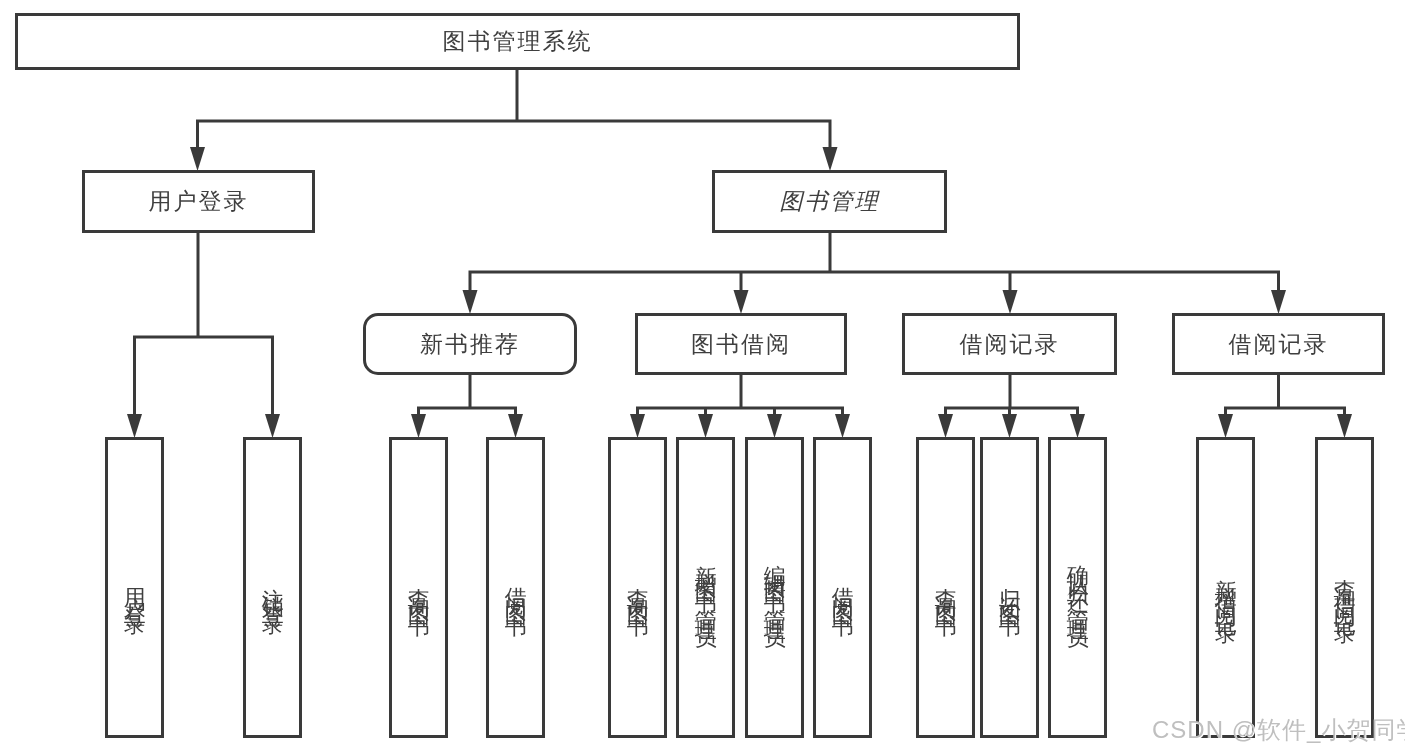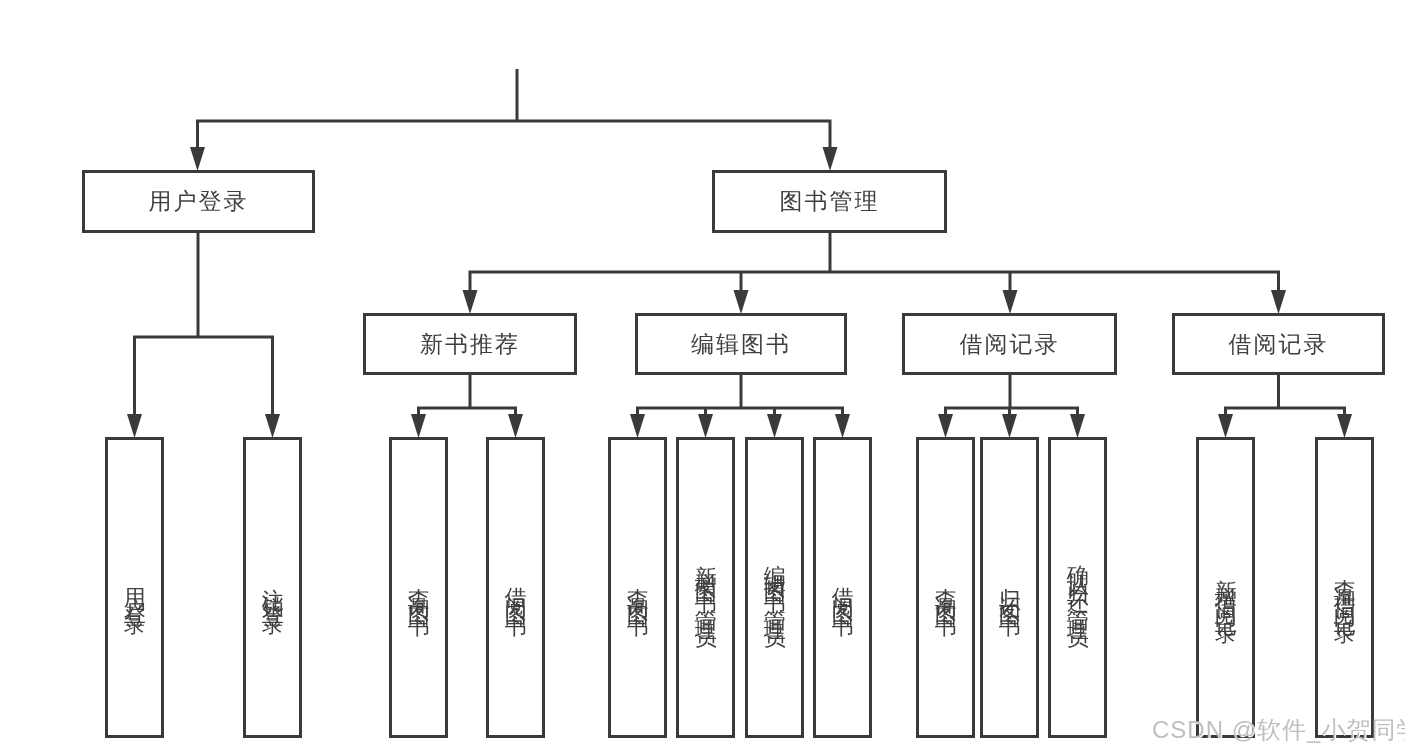--- a/index.html
+++ b/index.html
@@ -94,26 +94,27 @@
       <polygon points="767,414 782,414 774.5,438"></polygon>
       <polygon points="835,414 850,414 842.5,438"></polygon>
       <polygon points="938,414 953,414 945.5,438"></polygon>
       <polygon points="1002,414 1017,414 1009.5,438"></polygon>
       <polygon points="1070,414 1085,414 1077.5,438"></polygon>
       <polygon points="1218,414 1233,414 1225.5,438"></polygon>
       <polygon points="1337,414 1352,414 1344.5,438"></polygon>
     </g>
   </svg>
 
+  <div class="node hbox" style="left:15px; top:13px; width:1005px; height:57px;">图书管理系统</div>
 
   <div class="node hbox" style="left:82px; top:170px; width:233px; height:63px;">用户登录</div>
-  <div class="node hbox" style="left:712px; top:170px; width:235px; height:63px;">图书管理</div>
+  <div class="node hbox" style="left:712px; top:170px; width:235px; height:63px;font-style:italic;">图书管理</div>
 
-  <div class="node hbox" style="left:363px; top:313px; width:214px; height:62px;">新书推荐</div>
-  <div class="node hbox" style="left:635px; top:313px; width:212px; height:62px;">编辑图书</div>
+  <div class="node hbox" style="left:363px; top:313px; width:214px; height:62px;border-radius:15px;">新书推荐</div>
+  <div class="node hbox" style="left:635px; top:313px; width:212px; height:62px;">图书借阅</div>
   <div class="node hbox" style="left:902px; top:313px; width:215px; height:62px;">借阅记录</div>
   <div class="node hbox" style="left:1172px; top:313px; width:213px; height:62px;">借阅记录</div>
 
   <div class="node vbox" style="left:105px; top:437px; width:59px; height:301px;">
     <span>用户登录</span>
   </div>
   <div class="node vbox" style="left:243px; top:437px; width:59px; height:301px;">
     <span>注销登录</span>
   </div>
 

